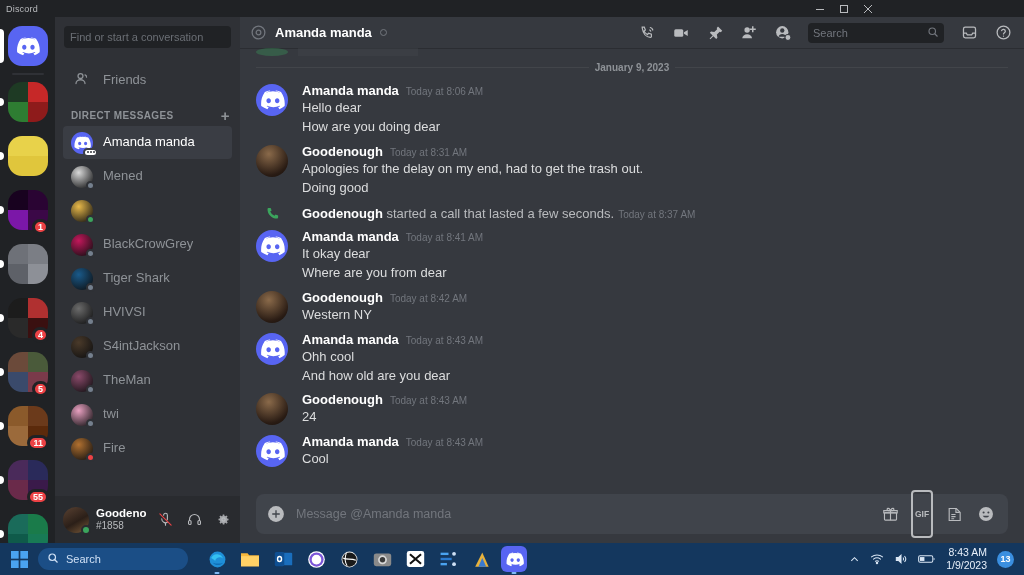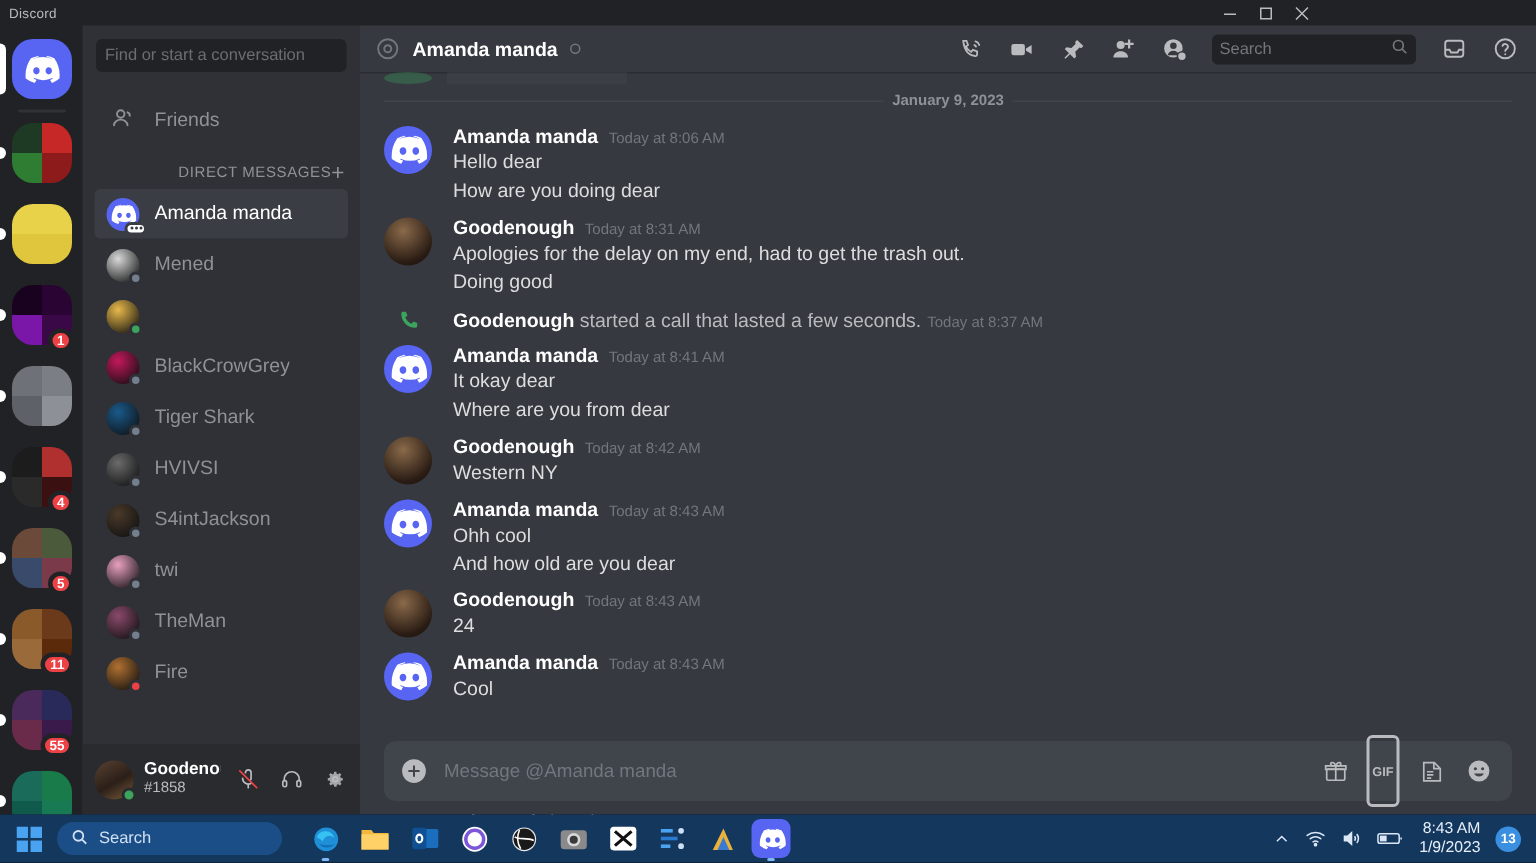--- a/index.html
+++ b/index.html
@@ -67,23 +67,23 @@
     color:#6a6e74; font-size:11px; display:flex; align-items:center; padding:0 6px;
   }
   .navlist { padding:6px 0 0 0; flex:0 0 auto; }
   .navrow {
     height:32px; margin:1px 8px; border-radius:4px; display:flex; align-items:center;
     padding:0 8px; color:#8e9297; gap:10px;
   }
   .navrow .ico { width:22px; display:flex; align-items:center; justify-content:center; }
   .navrow span.lbl { font-size:13px; }
   .dm-head {
-    display:flex; align-items:center; justify-content:flex-end;
+    display:flex; align-items:center; justify-content:space-between;
     padding:14px 10px 4px 16px; color:#8e9297;
-    font-size:10px; font-weight:normal; letter-spacing:.4px;
+    font-size:10px; font-weight:bold; letter-spacing:.4px;
   }
   .dm-head .plus { font-size:15px; line-height:10px; color:#8e9297; }
   .dmlist { flex:1; overflow:hidden; padding:0 0 0 0; }
   .dmrow {
     height:33px; margin:1px 8px; border-radius:4px; display:flex; align-items:center;
     padding:0 8px; gap:10px; color:#8e9297; position:relative;
   }
   .dmrow.active { background:#3a3d44; color:#fff; }
   .av { width:22px; height:22px; border-radius:50%; position:relative; flex:0 0 22px; overflow:visible; }
   .av .img { width:22px; height:22px; border-radius:50%; overflow:hidden; display:block; }
@@ -421,34 +421,34 @@
           <div class="av">
             <span class="img" style="background: radial-gradient(circle at 35% 30%, rgb(74, 58, 42) 0%, rgba(0, 0, 0, 0.72) 95%);"></span>
             <span class="status offline"></span>
           </div>
           <div class="dmtext">
             <span class="dmname">S4intJackson</span>
           </div>
         </div>
         <div class="dmrow">
           <div class="av">
+            <span class="img" style="background: radial-gradient(circle at 35% 30%, rgb(138, 74, 106) 0%, rgba(0, 0, 0, 0.72) 95%);"></span>
+            <span class="status offline"></span>
+          </div>
+          <div class="dmtext">
+            <span class="dmname">TheMan</span>
+          </div>
+        </div>
+        <div class="dmrow">
+          <div class="av">
             <span class="img" style="background: radial-gradient(circle at 35% 30%, rgb(232, 160, 192) 0%, rgba(0, 0, 0, 0.72) 95%);"></span>
             <span class="status offline"></span>
           </div>
           <div class="dmtext">
             <span class="dmname">twi</span>
-          </div>
-        </div>
-        <div class="dmrow">
-          <div class="av">
-            <span class="img" style="background: radial-gradient(circle at 35% 30%, rgb(138, 74, 106) 0%, rgba(0, 0, 0, 0.72) 95%);"></span>
-            <span class="status offline"></span>
-          </div>
-          <div class="dmtext">
-            <span class="dmname">TheMan</span>
           </div>
         </div>
         <div class="dmrow">
           <div class="av">
             <span class="img" style="background: radial-gradient(circle at 35% 30%, rgb(176, 112, 48) 0%, rgba(0, 0, 0, 0.72) 95%);"></span>
             <span class="status dnd"></span>
           </div>
           <div class="dmtext">
             <span class="dmname">Fire</span>
           </div>

